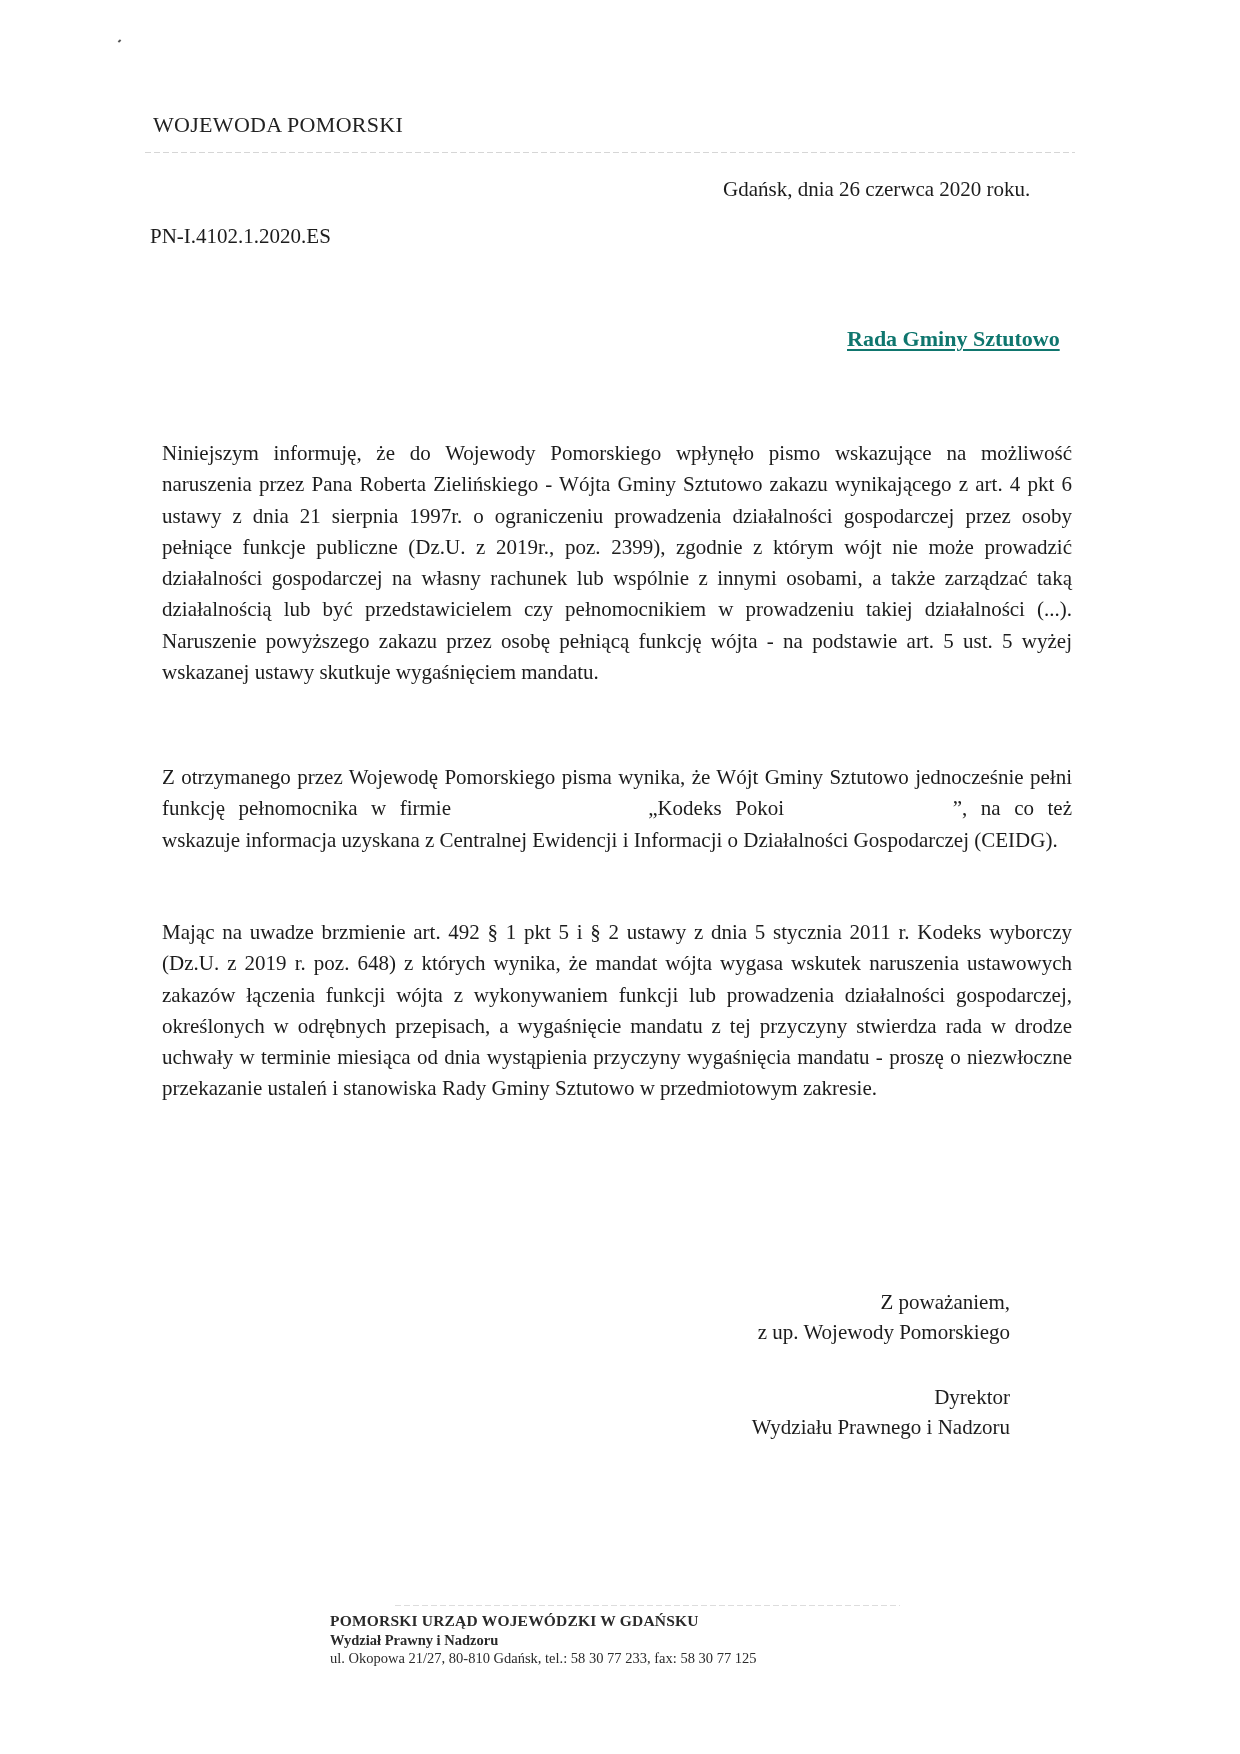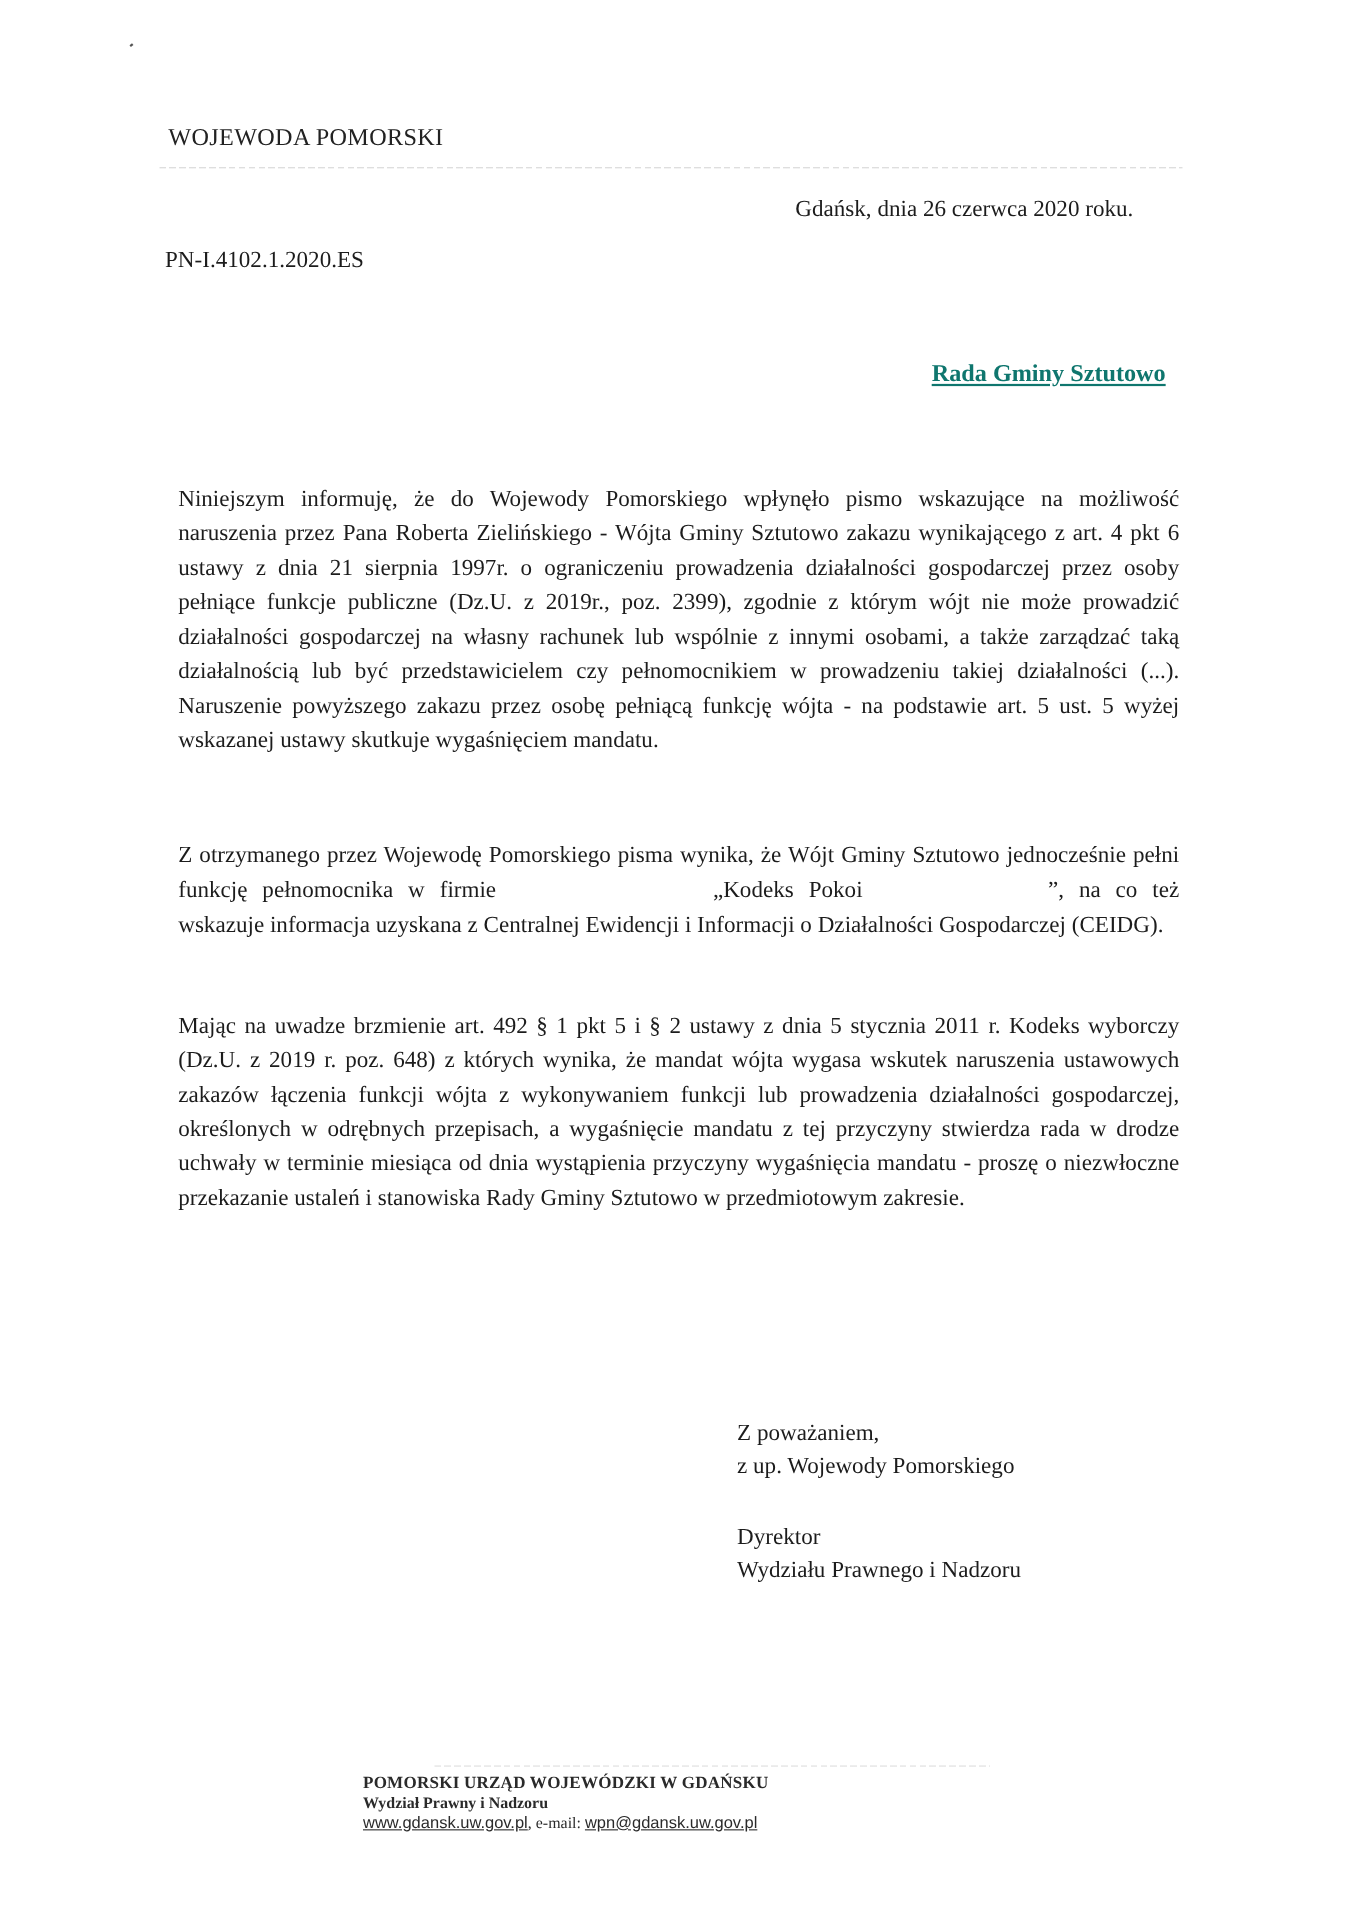--- a/index.html
+++ b/index.html
@@ -31,21 +31,21 @@
       left: 162px; width: 910px; font-size: 21px; line-height: 31.3px;
       text-align: justify;
     }
     .p1 { top: 438px; }
     .p2 { top: 762px; }
     .p3 { top: 917px; }
     .body p { margin: 0; }
     .firm-blank { display: inline-block; width: 170px; }
     .firm-blank2 { display: inline-block; width: 155px; }
     .signature {
-      left: 670px; top: 1287px; width: 340px; text-align: left;
+      left: 670px; top: 1287px; width: 340px; text-align: right;
       font-size: 21px; line-height: 30px;
     }
     .signature .gap { height: 35px; }
     .hr-bottom {
       left: 395px; top: 1605px; width: 505px; height: 1px;
       background: repeating-linear-gradient(90deg, #dddddd 0 6px, transparent 6px 9px);
     }
     .footer {
       left: 330px; top: 1612px; width: 580px; 
       font-size: 15px; line-height: 18.5px; color: #2a2a2a;
@@ -91,14 +91,14 @@
   <div class="gap"></div>
   <div>Dyrektor</div>
   <div>Wydziału Prawnego i Nadzoru</div>
 </div>
 
 <div class="abs hr-bottom"></div>
 
 <div class="abs footer">
   <div class="org">POMORSKI URZĄD WOJEWÓDZKI W GDAŃSKU</div>
   <div class="dept">Wydział Prawny i Nadzoru</div>
-  <div class="links"><a>www.gdansk.uw.gov.pl</a><span>, e-mail: </span><a>wpn@gdansk.uw.gov.pl</a></div>
+  <div class="addr">ul. Okopowa 21/27, 80-810 Gdańsk, tel.: 58 30 77 233, fax: 58 30 77 125</div>
 </div>
 
 </body></html>

